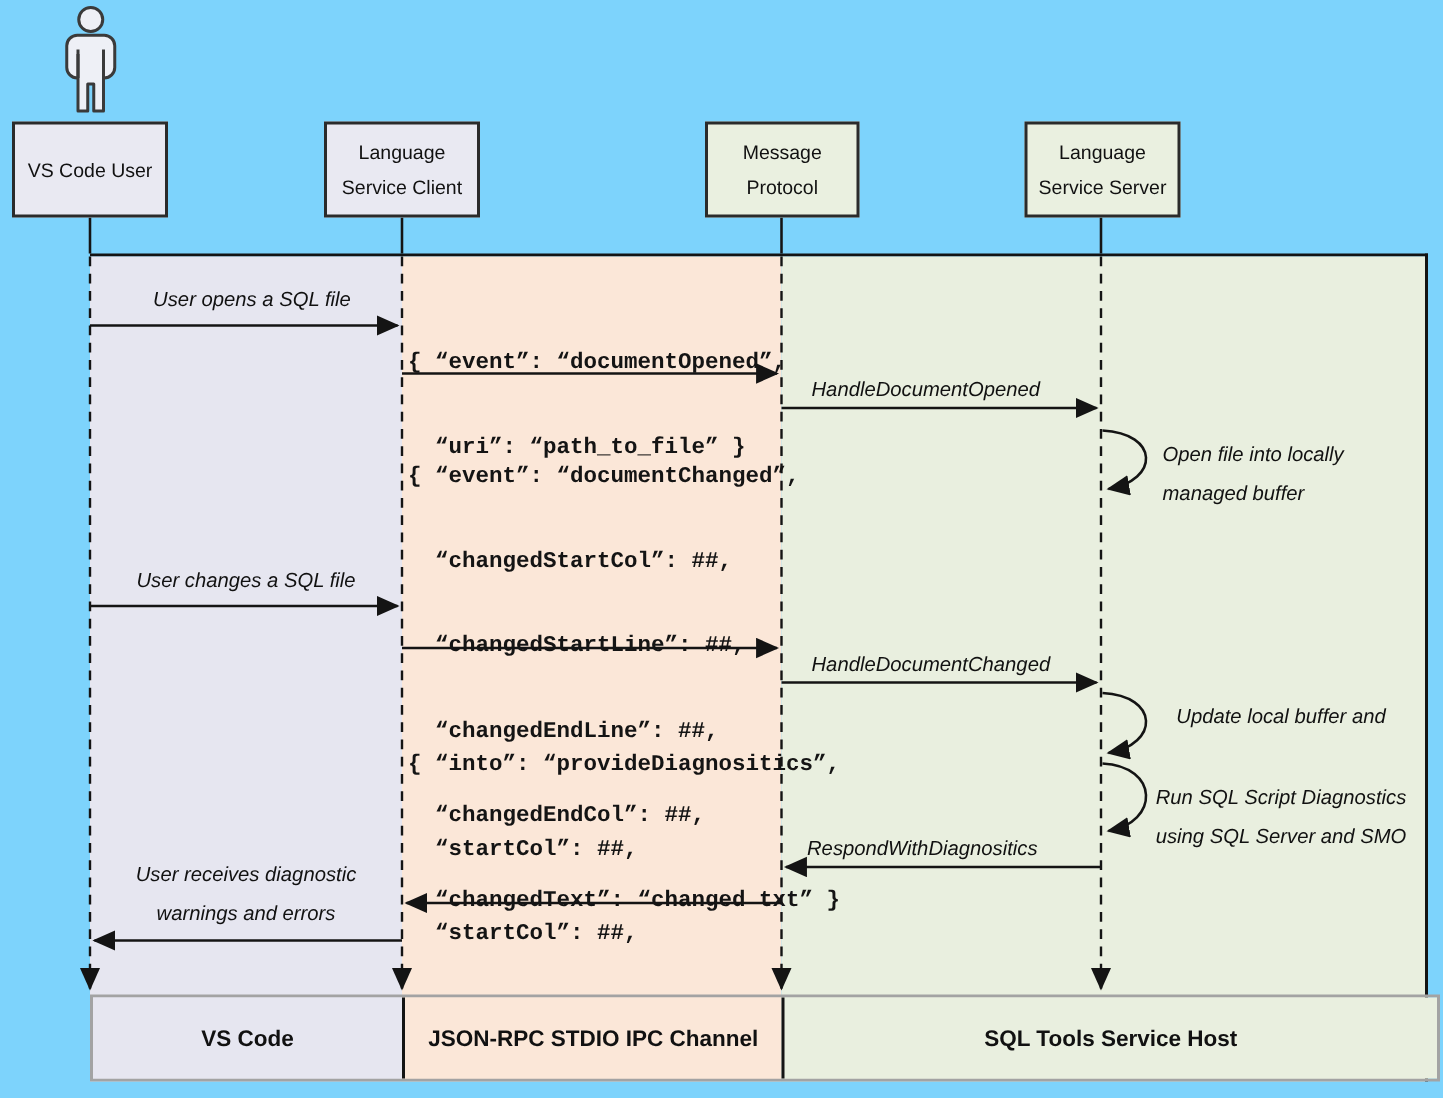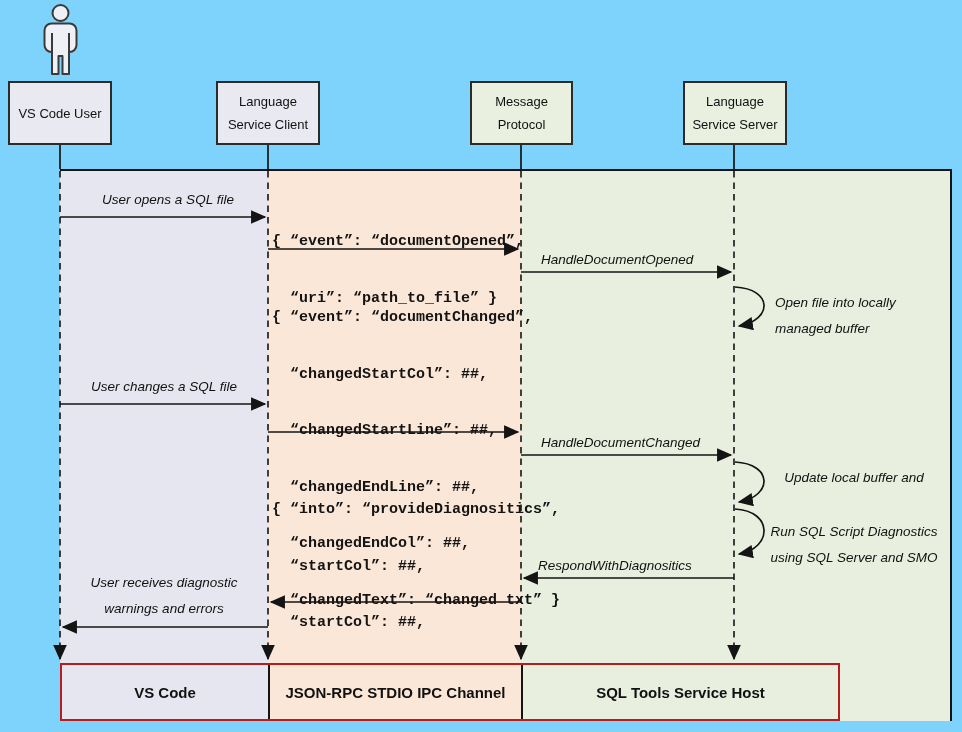--- a/index.html
+++ b/index.html
@@ -25,22 +25,22 @@
   #lines{left:0;top:0;width:962px;height:732px;z-index:1;}
   
   .lab{font-style:italic;font-size:13.5px;line-height:16px;z-index:2;white-space:nowrap;}
   .lab.ctr{text-align:center;white-space:normal;}
   .mono{font-family:"Liberation Mono","DejaVu Sans Mono",monospace;font-size:15px;
         font-weight:bold;z-index:2;white-space:pre;color:#141414;}
   .mono div{height:22.5px;line-height:22.5px;}
   .note{font-style:italic;font-size:13.5px;z-index:2;}
   .note div{line-height:26px;}
   
-  #footer{left:60px;top:663px;width:780px;height:58px;box-sizing:border-box;
-          border:2px solid #b91c1c;display:flex;z-index:3;}
+  #footer{left:60px;top:663px;width:900px;height:58px;box-sizing:border-box;
+          border:2px solid #a3a3a3;display:flex;z-index:3;}
   .fcell{box-sizing:border-box;display:flex;align-items:center;justify-content:center;
          font-weight:bold;font-size:15px;}
   .fcell.c1{width:206px;background:#e6e6f0;}
   .fcell.c2{width:253px;background:#fbe7d8;border-left:2px solid #141414;}
   .fcell.c3{flex:1;background:#e9efdf;border-left:2px solid #141414;}
 </style>
 </head>
 <body>
 
 <div id="canvas">

